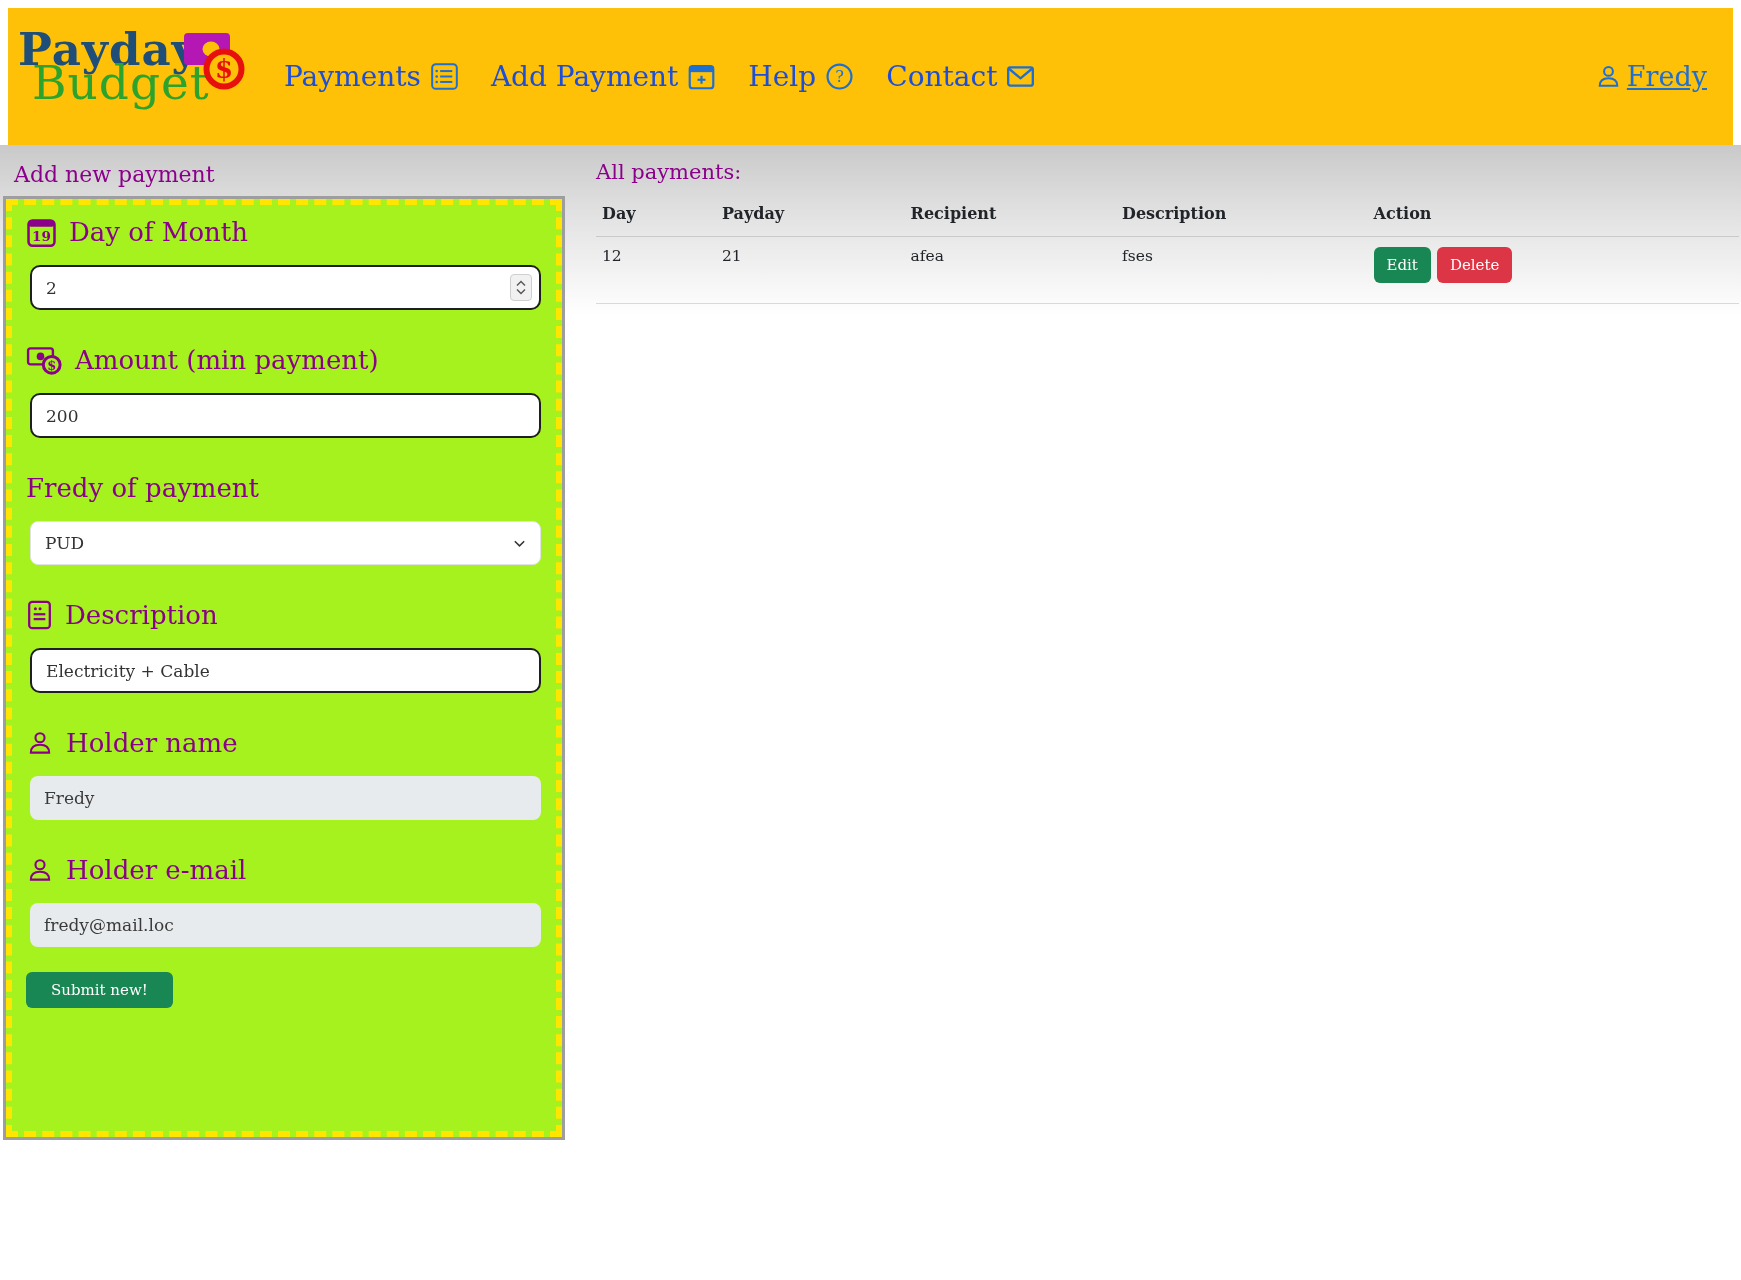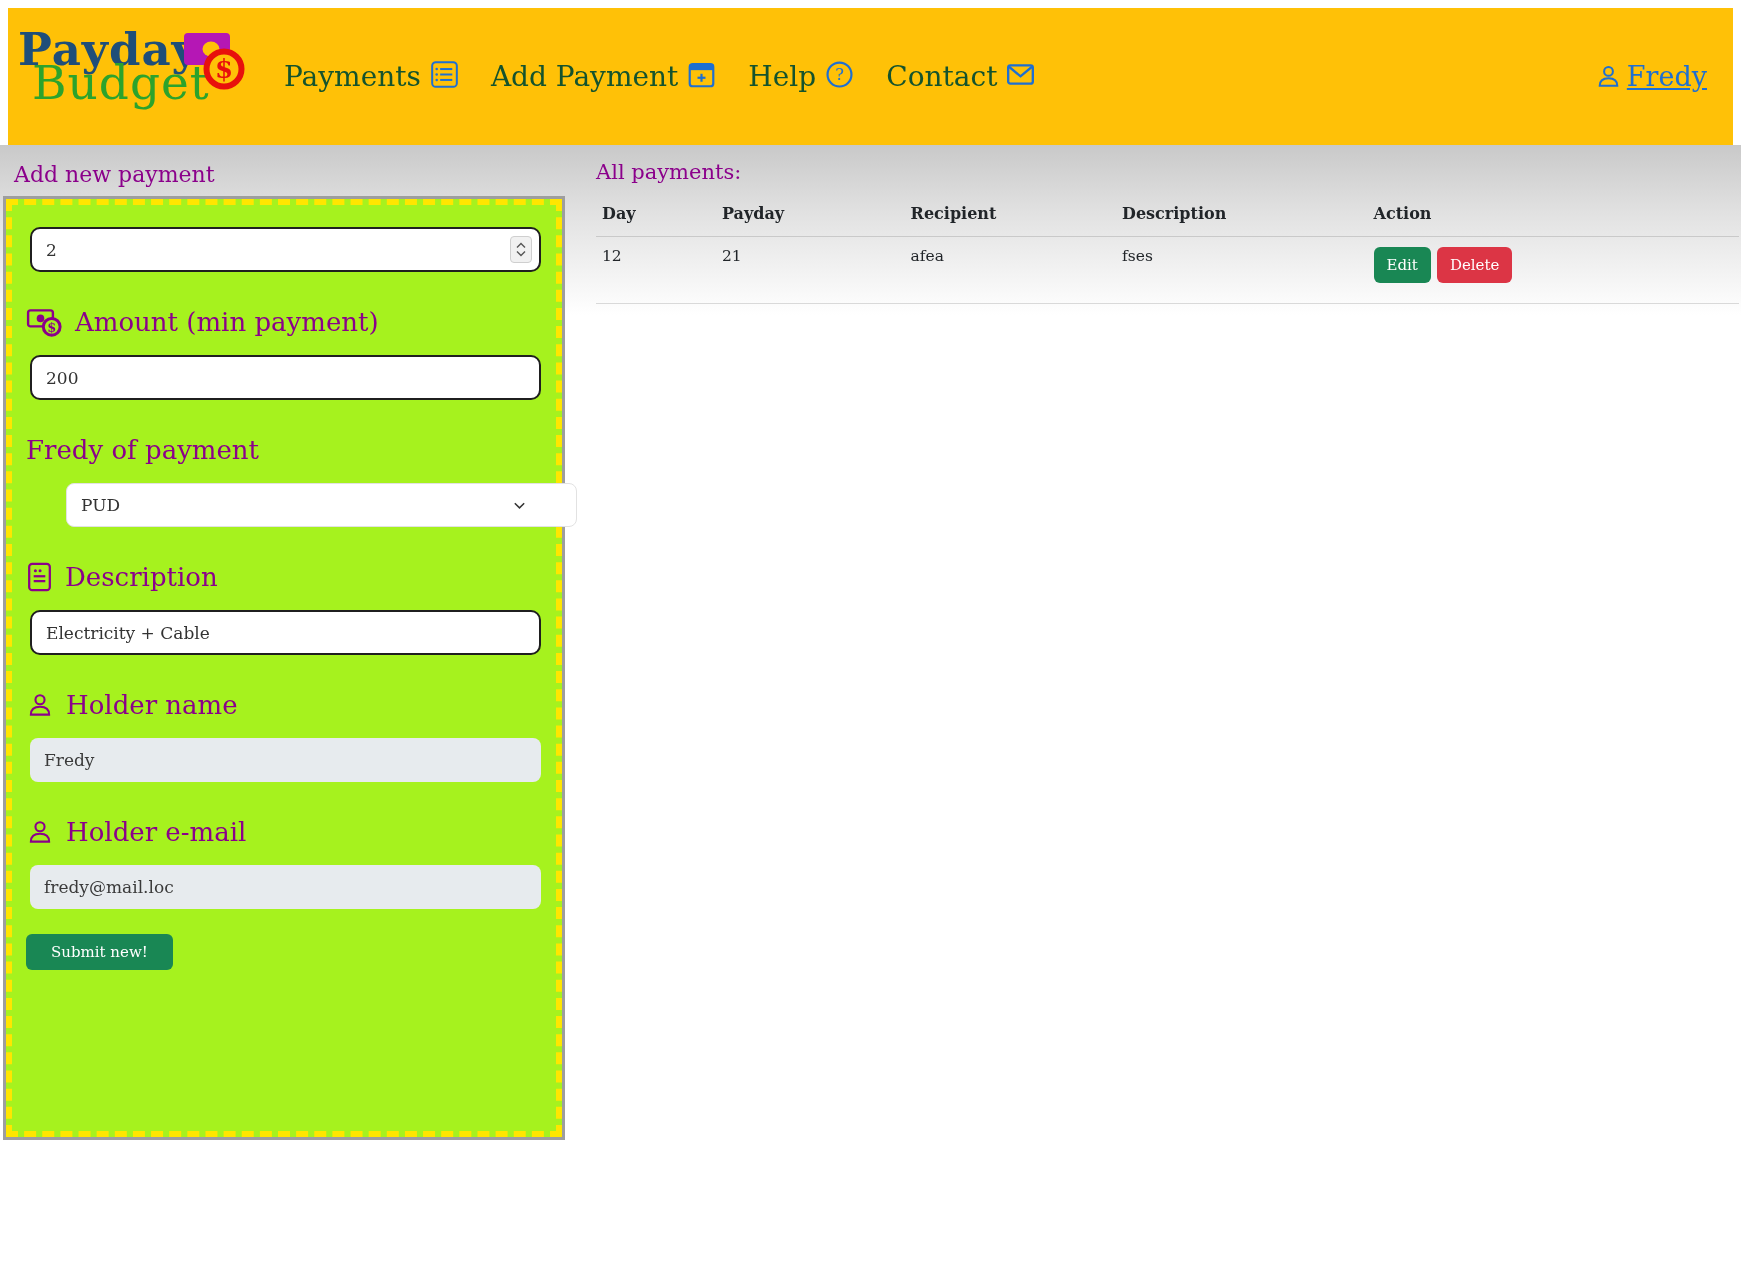--- a/index.html
+++ b/index.html
@@ -10,21 +10,21 @@
   .header {
     margin:8px 8px 0 8px; height:137px; background:#ffc107;
     display:flex; align-items:center; padding:0 26px 0 10px;
   }
   .logo { position:relative; width:222px; height:100px; flex:0 0 auto; cursor:pointer; }
   .logo-line1 { display:block; font-size:45px; font-weight:bold; color:#1f4e79; line-height:1.0; letter-spacing:1px; }
   .logo-line2 { display:block; font-size:47px; color:#2ca32c; line-height:0.9; margin:-10px 0 0 14px; letter-spacing:1px; }
   .logo-cash { position:absolute; top:0; right:-6px; width:64px; height:64px; }
 
   .nav { display:flex; align-items:center; gap:32px; margin-left:44px; }
-  .nav-item { display:flex; align-items:flex-start; gap:9px; color:#14532d; font-size:28px; cursor:pointer; text-decoration:none; }
+  .nav-item { display:flex; align-items:center; gap:9px; color:#1d4ed8; font-size:28px; cursor:pointer; text-decoration:none; }
   .nav-item svg { width:29px; height:29px; }
 
   .user-link { margin-left:auto; display:flex; align-items:center; gap:5px; color:#1e6fd2; font-size:27px; cursor:pointer; }
   .user-link .uname { text-decoration:underline; }
   .user-link svg { width:27px; height:27px; }
 
   
   .main {
     min-height:1135px; position:relative; display:flex;
     background:linear-gradient(180deg,#c9c9c9 0px,#e2e2e2 70px,#ffffff 170px);
@@ -52,21 +52,21 @@
   .spinner {
     position:absolute; right:9px; top:9px; width:22px; height:27px; background:#f1f1f1;
     border:1px solid #cfcfcf; border-radius:4px; display:flex; flex-direction:column;
     align-items:center; justify-content:center; gap:1px; cursor:pointer;
   }
   .spinner svg { width:10px; height:7px; }
 
   .select-input {
     width:100%; height:44px; background:#fff; border:1px solid #e2e2e2; border-radius:8px;
     padding:0 40px 0 14px; font-family:"DejaVu Serif", serif; font-size:17px; color:#333;
-    appearance:none; -webkit-appearance:none; cursor:pointer;margin-left:36px;
+    appearance:none; -webkit-appearance:none; cursor:pointer;
   }
   .select-chevron { position:absolute; right:14px; top:15px; width:15px; height:15px; pointer-events:none; }
 
   .dis-input {
     width:100%; height:44px; background:#e7ebee; border:none; border-radius:8px;
     padding:0 14px; font-family:"DejaVu Serif", serif; font-size:17px; color:#3a3a3a;
   }
 
   .submit-btn {
     margin:9px 0 0 2px; background:#198754; color:#fff; border:none; border-radius:6px;
@@ -153,20 +153,28 @@
 <div class="main">
 
   <div class="left-col">
     <h2 class="form-title">Add new payment</h2>
 
     <div class="panel-outer">
       <form class="panel">
 
         
         <div class="group">
+          <div class="field-label">
+            <svg width="31" height="31" viewBox="0 0 16 16" fill="none" stroke="#8b008b" stroke-width="1.3">
+              <rect x="1.3" y="1.8" width="13.4" height="13" rx="2"></rect>
+              <rect x="1.3" y="1.8" width="13.4" height="3.2" rx="1.2" fill="#8b008b" stroke="none"></rect>
+              <text x="8" y="12.2" font-size="7" font-weight="bold" fill="#8b008b" stroke="none" text-anchor="middle" font-family="DejaVu Serif, serif">19</text>
+            </svg>
+            <span>Day of Month</span>
+          </div>
           <div class="control-wrap">
             <input class="txt-input" type="text" value="2" style="">
             <span class="spinner">
               <svg viewBox="0 0 10 7" fill="none" stroke="#555" stroke-width="1.4">
                   <polyline points="1,5.5 5,1.5 9,5.5"></polyline>
                 </svg>
               <svg viewBox="0 0 10 7" fill="none" stroke="#555" stroke-width="1.4">
                   <polyline points="1,1.5 5,5.5 9,1.5"></polyline>
                 </svg>
             </span>

